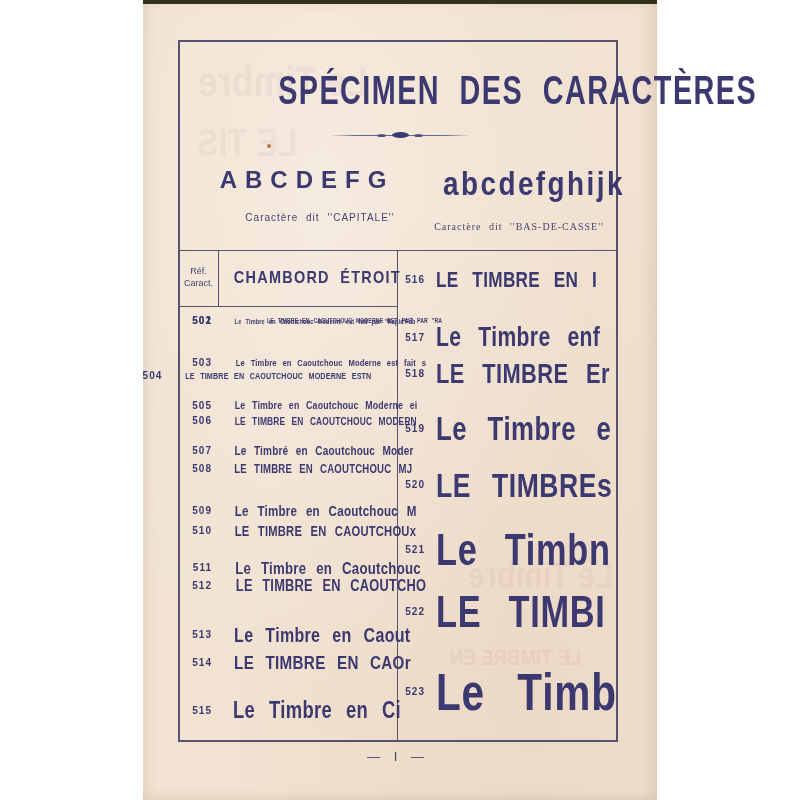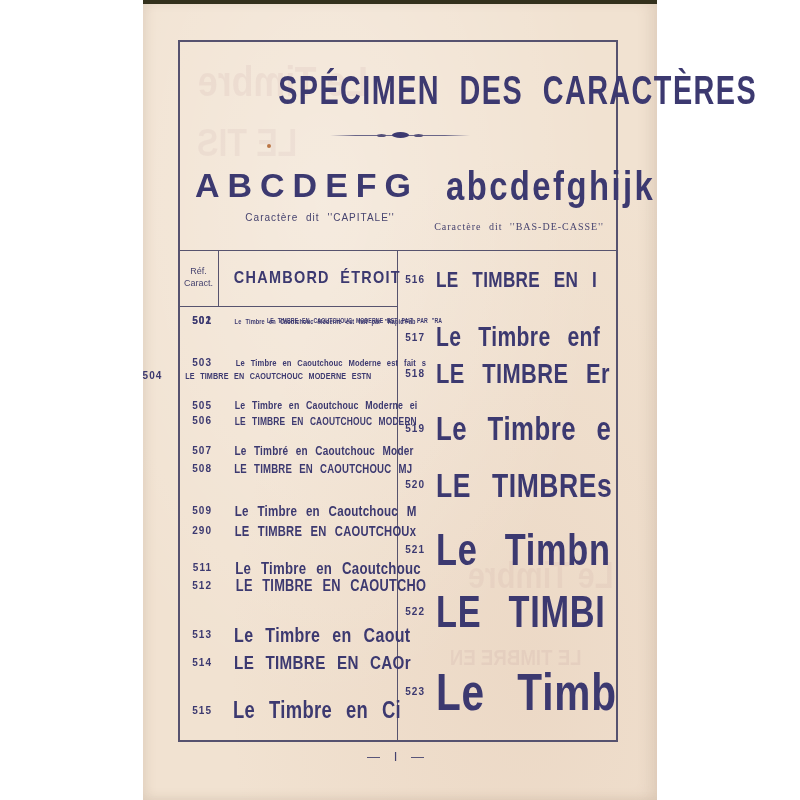--- a/index.html
+++ b/index.html
@@ -32,23 +32,23 @@
   .cnd{display:inline-block;transform-origin:center center;}
   
   .ornament{position:absolute;left:330px;top:131px;width:140px;height:9px;}
   .orn-line{position:absolute;left:0;top:4px;width:100%;height:1px;
             background:linear-gradient(90deg,transparent,#6a6688 18%,#6a6688 82%,transparent);}
   .orn-blob{position:absolute;left:62px;top:1px;width:17px;height:6px;border-radius:50%;background:#3c3970;}
   .orn-dot{position:absolute;top:3px;width:9px;height:3px;border-radius:50%;background:#55517a;}
   .orn-dot.l{left:47px;} .orn-dot.r{left:84px;}
   
   .alpha-caps{position:absolute;left:193px;top:168px;width:228px;text-align:center;
-              font-size:34px;font-weight:bold;letter-spacing:8px;line-height:1;white-space:nowrap;}
+              font-size:24px;font-weight:bold;letter-spacing:8px;line-height:1;white-space:nowrap;}
   .alpha-lc{position:absolute;left:423px;top:166px;width:192px;text-align:center;
-            font-size:40px;font-weight:bold;line-height:1;white-space:nowrap;}
+            font-size:34px;font-weight:bold;line-height:1;white-space:nowrap;}
   .alpha-lc .cnd{letter-spacing:3px;transform:scaleX(0.82);}
   .caption{position:absolute;font-size:10px;letter-spacing:1px;word-spacing:4px;
            color:#46436f;white-space:nowrap;text-align:center;}
   .cap1{left:206px;top:212px;width:228px;}
   .cap2{left:423px;top:221px;width:192px;font-family:Liberation Serif, serif;}
   
   .rule{position:absolute;background:#57536e;}
   .rule-top{left:180px;top:250px;width:436px;height:1px;}
   .rule-hdr{left:180px;top:306px;width:217px;height:1px;}
   .v-ref{left:218px;top:250px;width:1px;height:56px;}
@@ -162,21 +162,21 @@
     </div>
   <div class="lrow r508">
       <span class="ref">508</span>
       <span class="sample"><span class="cnd">LE TIMBRE EN CAOUTCHOUC MJ</span></span>
     </div>
   <div class="lrow r509">
       <span class="ref">509</span>
       <span class="sample"><span class="cnd">Le Timbre en Caoutchouc M</span></span>
     </div>
   <div class="lrow r510">
-      <span class="ref">290</span>
+      <span class="ref">510</span>
       <span class="sample"><span class="cnd">LE TIMBRE EN CAOUTCHOUx</span></span>
     </div>
   <div class="lrow r511">
       <span class="ref">511</span>
       <span class="sample"><span class="cnd">Le Timbre en Caoutchouc</span></span>
     </div>
   <div class="lrow r512">
       <span class="ref">512</span>
       <span class="sample"><span class="cnd">LE TIMBRE EN CAOUTCHO</span></span>
     </div>

